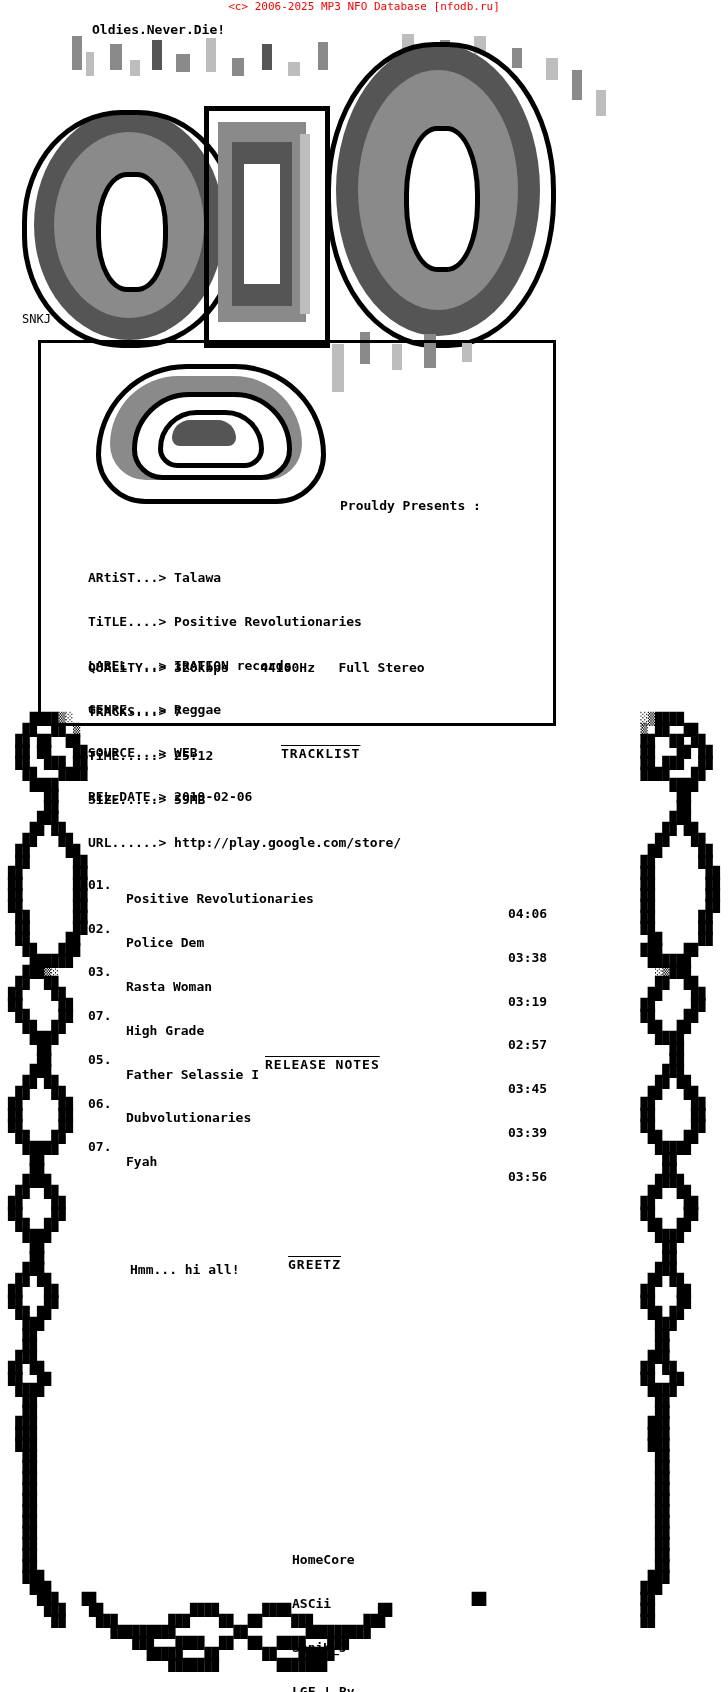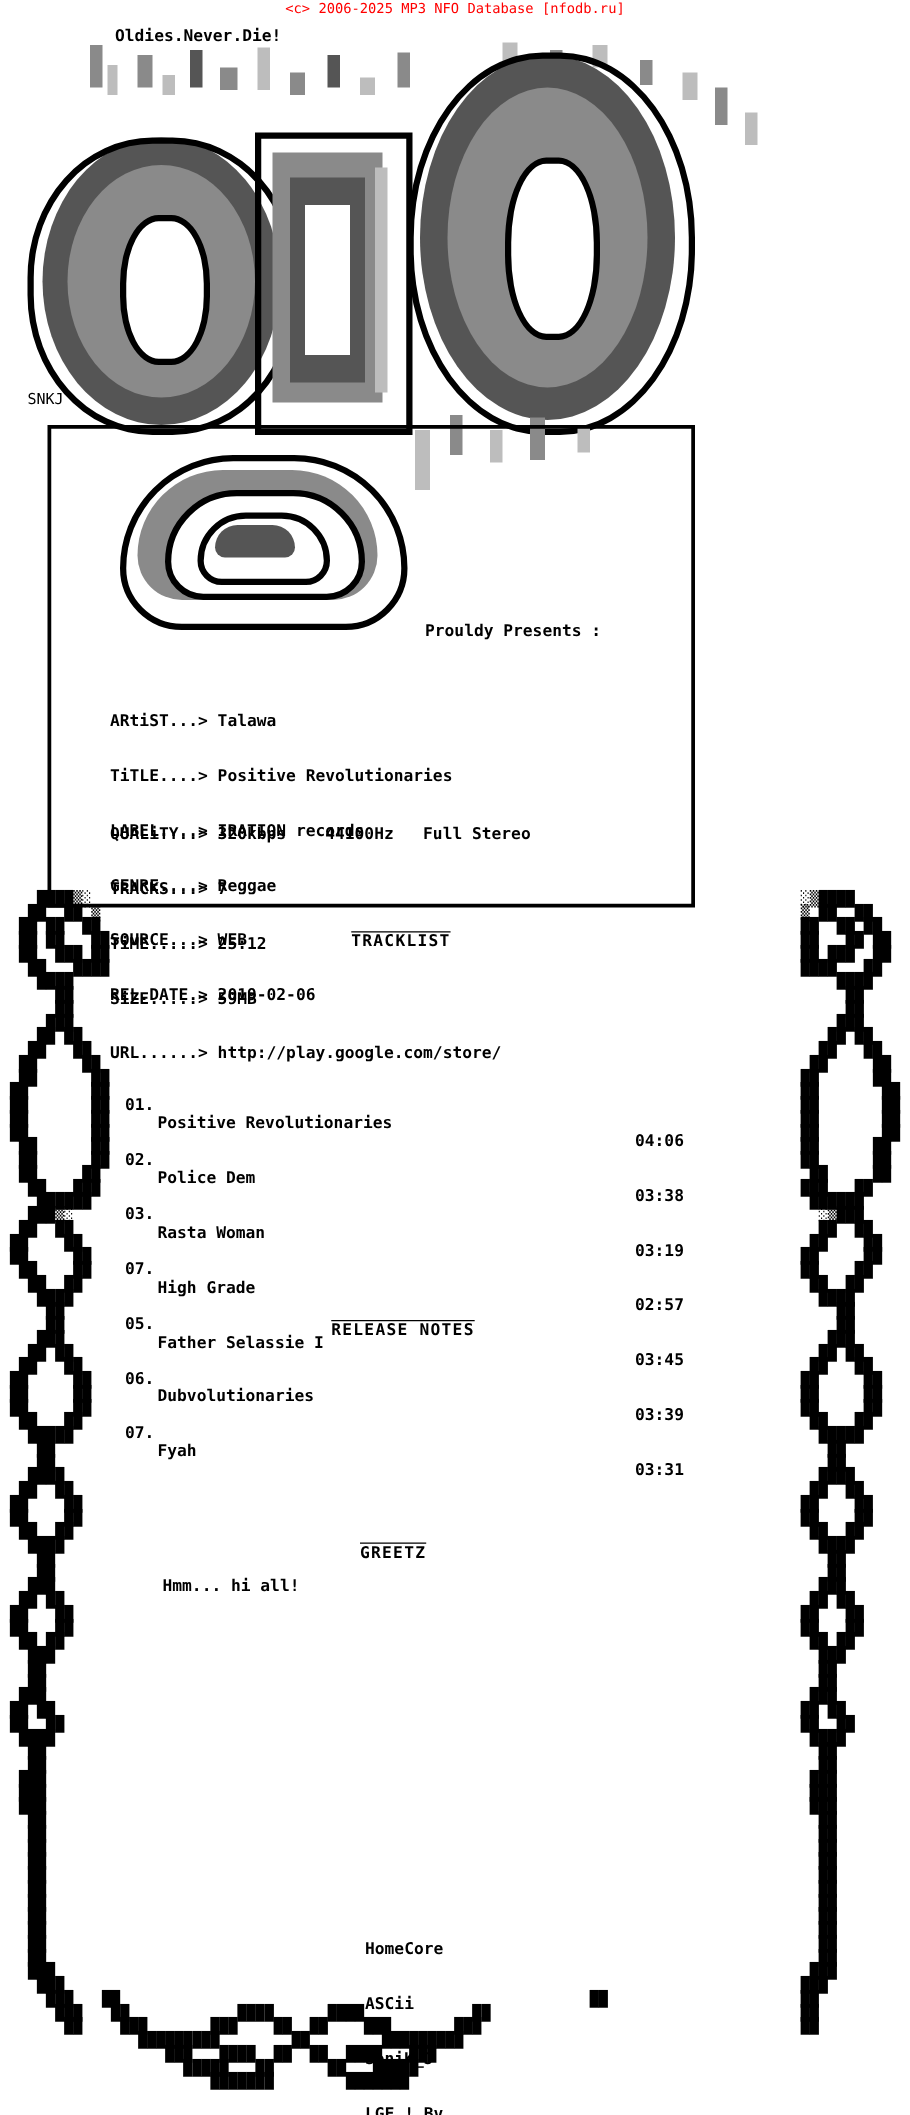--- a/index.html
+++ b/index.html
@@ -113,33 +113,33 @@
   .section-title {
     position: absolute;
     font-size: 13px;
     font-weight: bold;
     text-decoration: overline;
     white-space: pre;
     letter-spacing: 1px;
   }
   #tracklist-title { left: 281px; top: 32px; }
   #notes-title     { left: 265px; top: 343px; }
-  #greetz-title    { left: 288px; top: 521px; }
+  #greetz-title    { left: 288px; top: 543px; }
 
   .tracklist {
     position: absolute;
     left: 88px;
     top: 120px;
     font-size: 13px;
     font-weight: bold;
     line-height: 14.6px;
     white-space: pre;
   }
   .tracklist .row { position: relative; height: 14.6px; }
-  .tracklist .num { position: absolute; left: 0; margin-left: 12px; }
+  .tracklist .num { position: absolute; left: 0; }
   .tracklist .name { position: absolute; left: 38px; }
   .tracklist .dur { position: absolute; left: 372px; margin-left: 48px; }
 
   .greetz-text {
     position: absolute;
     left: 130px;
     top: 548px;
     font-size: 13px;
     font-weight: bold;
     white-space: pre;
@@ -455,21 +455,21 @@
         <span class="dur">03:45</span>
       </div>
       <div class="row">
         <span class="num">06.</span>
         <span class="name">Dubvolutionaries</span>
         <span class="dur">03:39</span>
       </div>
       <div class="row">
         <span class="num">07.</span>
         <span class="name">Fyah</span>
-        <span class="dur">03:31</span>
+        <span class="dur">03:56</span>
       </div>
     </div>
 
     <div class="section-title" id="notes-title">RELEASE NOTES</div>
     <div class="section-title" id="greetz-title">GREETZ</div>
 
     <div class="greetz-text">Hmm... hi all!</div>
 
     <div class="signature">
       <div>HomeCore</div>

